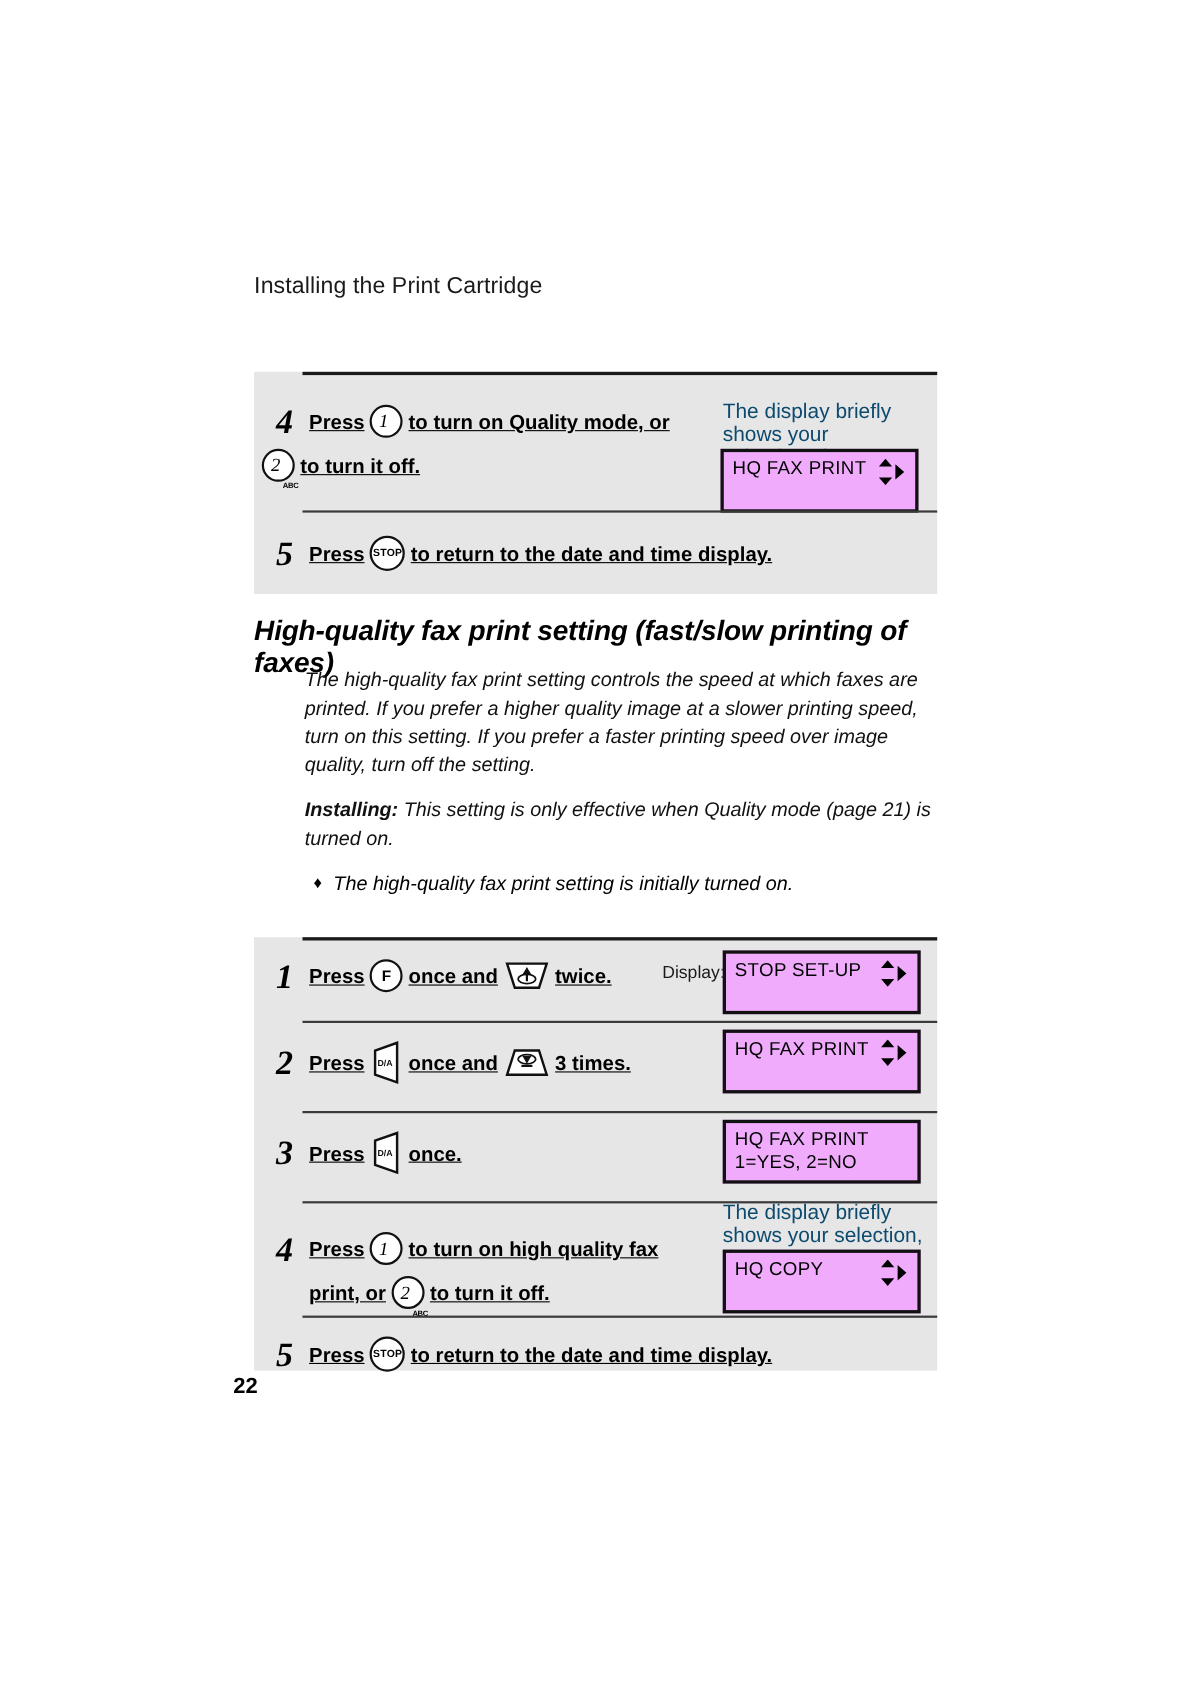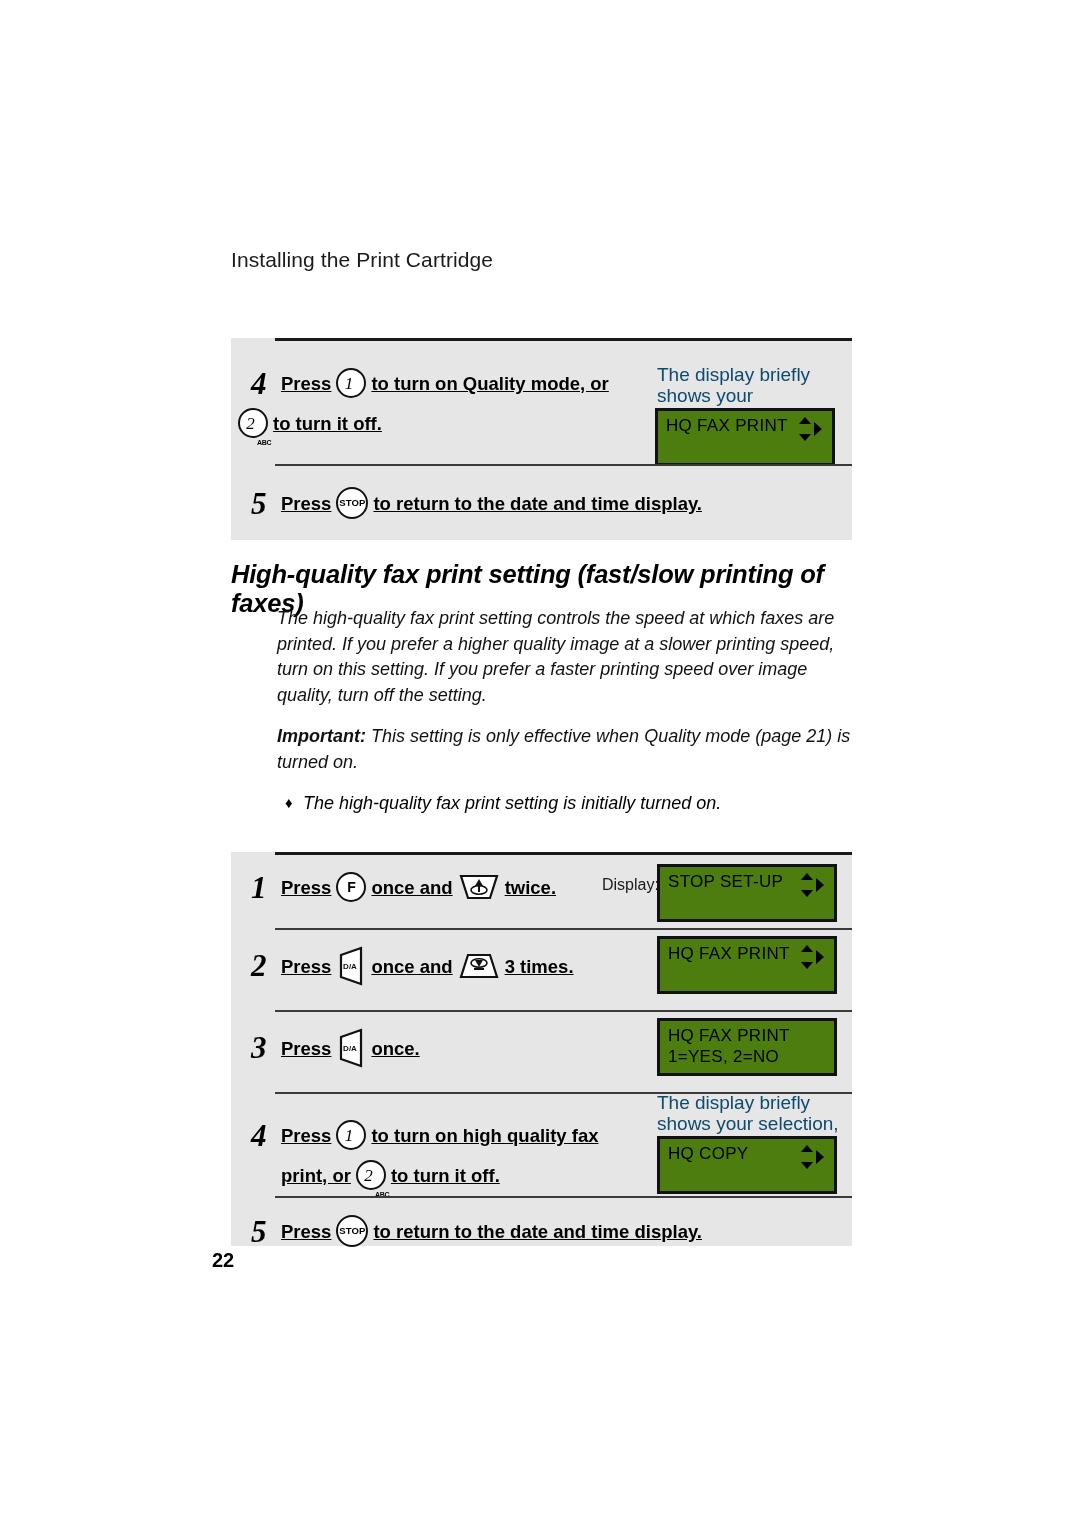--- a/index.html
+++ b/index.html
@@ -157,21 +157,21 @@
   .display-label {
     position: absolute;
     font-size: 16px;
     color: #1a1a1a;
   }
   .lcd {
     position: absolute;
     width: 180px;
     height: 58px;
     border: 3px solid #111;
-    background: #4d7c0f;
+    background: #f0abfc;
     box-sizing: border-box;
   }
   .lcd .line1 {
     position: absolute;
     left: 8px;
     top: 5px;
     font-size: 17px;
     letter-spacing: 0.3px;
     white-space: nowrap;
   }
@@ -283,21 +283,21 @@
           <span>Press</span><span class="key-round stop"><span class="kl">STOP</span></span><span>to return to the date and time display.</span>
         </span>
       </div>
     </div>
   </div>
 
   <div class="section-heading">High-quality fax print setting (fast/slow printing of faxes)</div>
 
   <div class="body-col" style="top:606px;">
     <p class="para">The high-quality fax print setting controls the speed at which faxes are printed. If you prefer a higher quality image at a slower printing speed, turn on this setting. If you prefer a faster printing speed over image quality, turn off the setting.</p>
-    <p class="para"><b>Important:</b><span> This setting is only effective when Quality mode (page 21) is turned on.</span></p>
+    <p class="para"><b>Installing:</b><span> This setting is only effective when Quality mode (page 21) is turned on.</span></p>
     <div class="bullet-row">
       <span class="dia">♦</span><span>The high-quality fax print setting is initially turned on.</span>
     </div>
   </div>
 
   <div class="step-block b2">
 
     <div class="step-rule" style="top:0px;"></div>
 
     <div class="step" style="top:6px; height:72px;">

